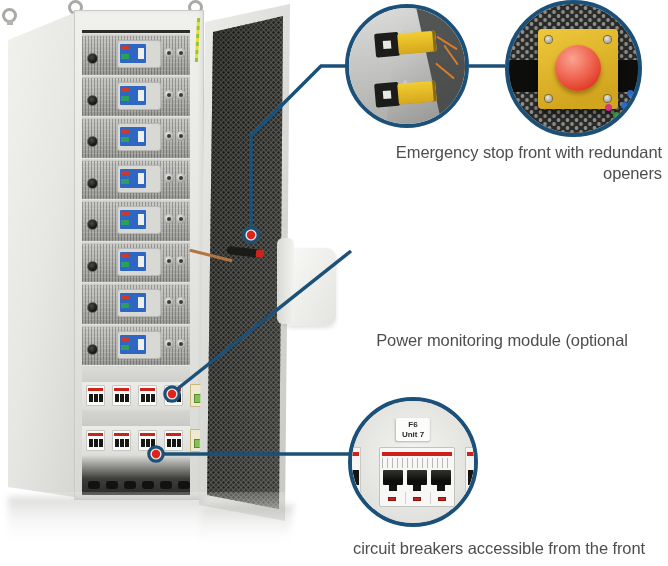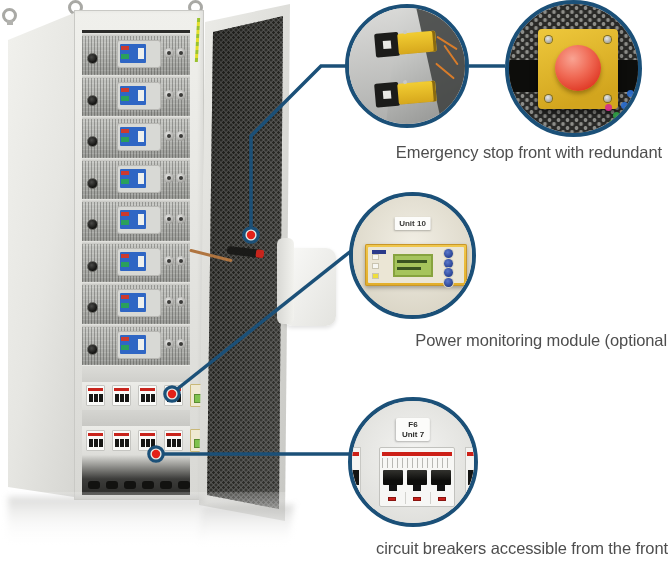--- a/index.html
+++ b/index.html
@@ -183,22 +183,22 @@
   .pl{left:-4px;} .pr{right:-4px;}
   .partial .p-red{position:absolute;left:1px;right:1px;top:4px;height:4px;background:#cc2018;}
   .partial .p-tog{position:absolute;left:2px;top:22px;width:8px;height:15px;background:#141412;}
 
   
   .lines{left:0;top:0;z-index:6;pointer-events:none;}
 
   
   .caption{color:#4e4e4e;font-size:16.5px;line-height:21px;letter-spacing:-0.1px;z-index:4;}
   .cap-estop{right:6px;top:142px;width:324px;text-align:right;}
-  .cap-monitor{left:337px;top:330px;width:330px;text-align:right;}
-  .cap-breakers{left:330px;top:538px;width:338px;text-align:right;}
+  .cap-monitor{left:337px;top:330px;width:330px;text-align:center;}
+  .cap-breakers{left:330px;top:538px;width:338px;text-align:center;}
 </style>
 </head>
 <body>
 
 <div class="scene">
 
   <div class="abs eyebolt eb1"></div>
   <div class="abs eyebolt eb2"></div>
   <div class="abs eyebolt eb3"></div>
 
@@ -462,40 +462,20 @@
       <div class="estop-btn"></div>
     </div>
     <div class="hexdot h1"></div>
     <div class="hexdot h2"></div>
     <div class="hexdot h3"></div>
     <div class="hexdot h4"></div>
     <div class="hexdot h5"></div>
     <div class="hexdot h6"></div>
   </div>
 
-  <div class="abs circle c3">
-    <div class="cfill c3-bg"></div>
-    <div class="unit-label">Unit 10</div>
-    <div class="monitor">
-      <div class="mon-face">
-        <div class="mon-brand"></div>
-        <div class="mon-lcd">
-          <div class="mon-line ml1"></div>
-          <div class="mon-line ml2"></div>
-        </div>
-        <div class="mon-led d1"></div>
-        <div class="mon-led d2"></div>
-        <div class="mon-led d3"></div>
-        <div class="mon-btn b1"></div>
-        <div class="mon-btn b2"></div>
-        <div class="mon-btn b3"></div>
-        <div class="mon-btn b4"></div>
-      </div>
-    </div>
-  </div>
 
   <div class="abs circle c4">
     <div class="cfill c4-bg"></div>
     <div class="f-label">
       <div>F6</div>
       <div>Unit 7</div>
     </div>
     <div class="partial pl">
       <div class="p-red"></div>
       <div class="p-tog"></div>
@@ -534,20 +514,21 @@
       <circle cx="172" cy="394" r="4.2" fill="#e32119"></circle>
     </g>
     <g>
       <circle cx="156" cy="454" r="7.2" fill="#e8e8e4" stroke="#1b5078" stroke-width="3.2"></circle>
       <circle cx="156" cy="454" r="4.2" fill="#e32119"></circle>
     </g>
   </svg>
 
   <div class="abs caption cap-estop">
     <div>Emergency stop front with redundant</div>
+    <div>openers</div>
   </div>
   <div class="abs caption cap-monitor">
     <div>Power monitoring module (optional</div>
   </div>
   <div class="abs caption cap-breakers">
     <div>circuit breakers accessible from the front</div>
   </div>
 
 </div>
 

